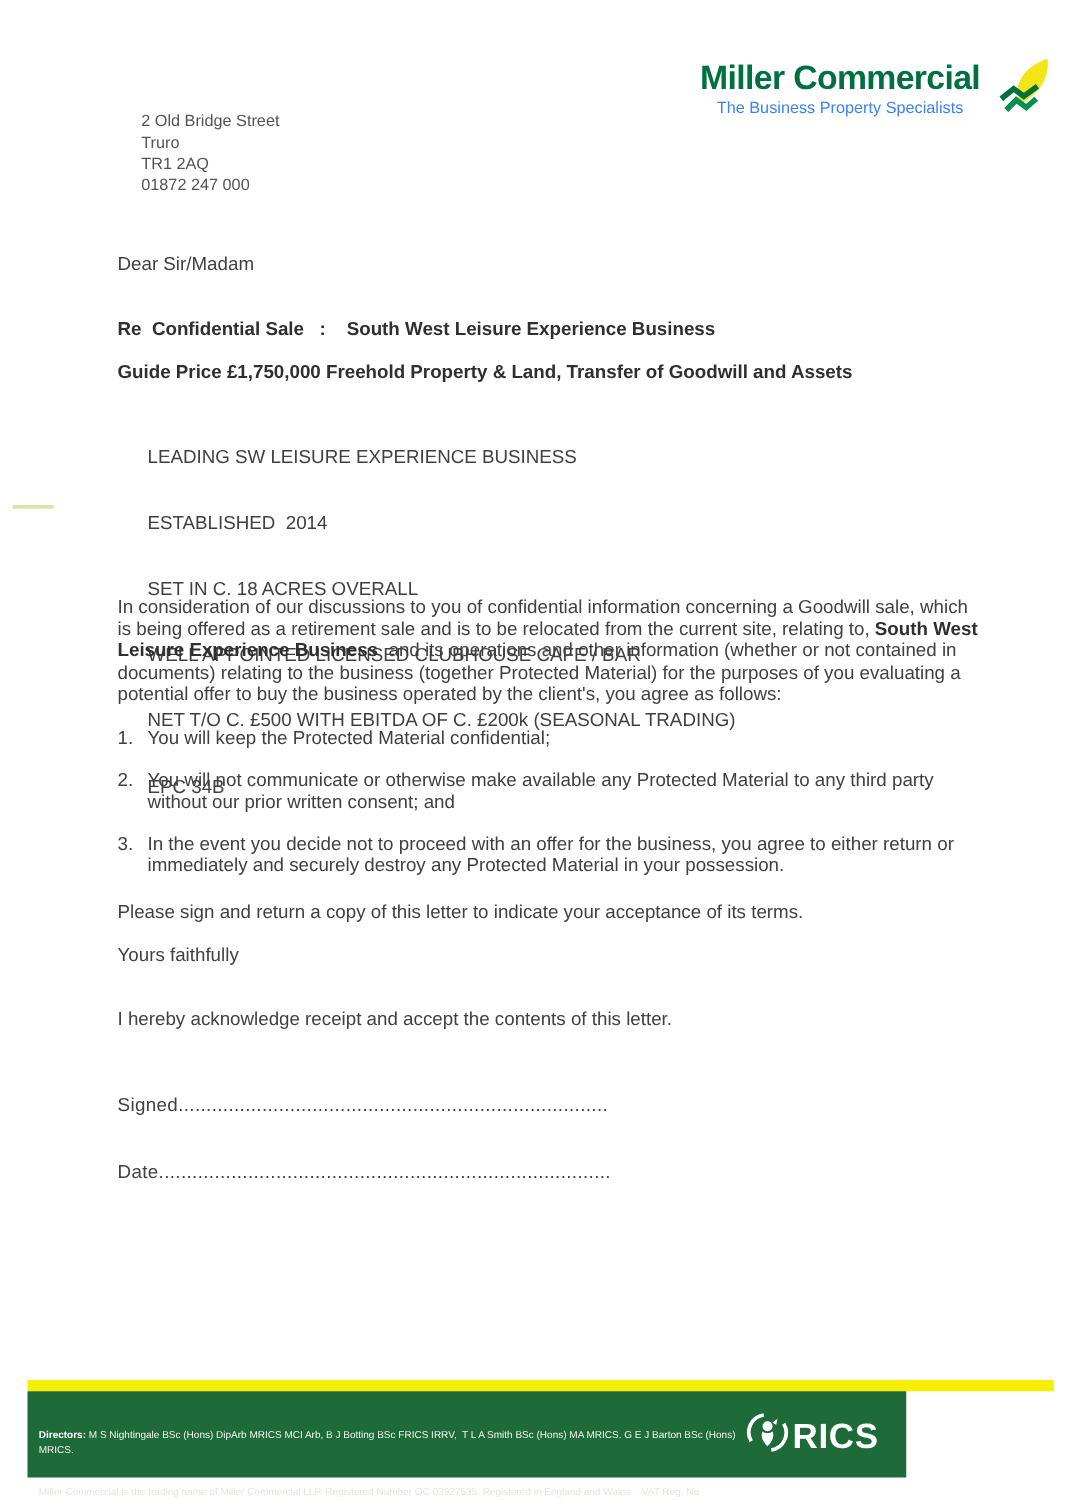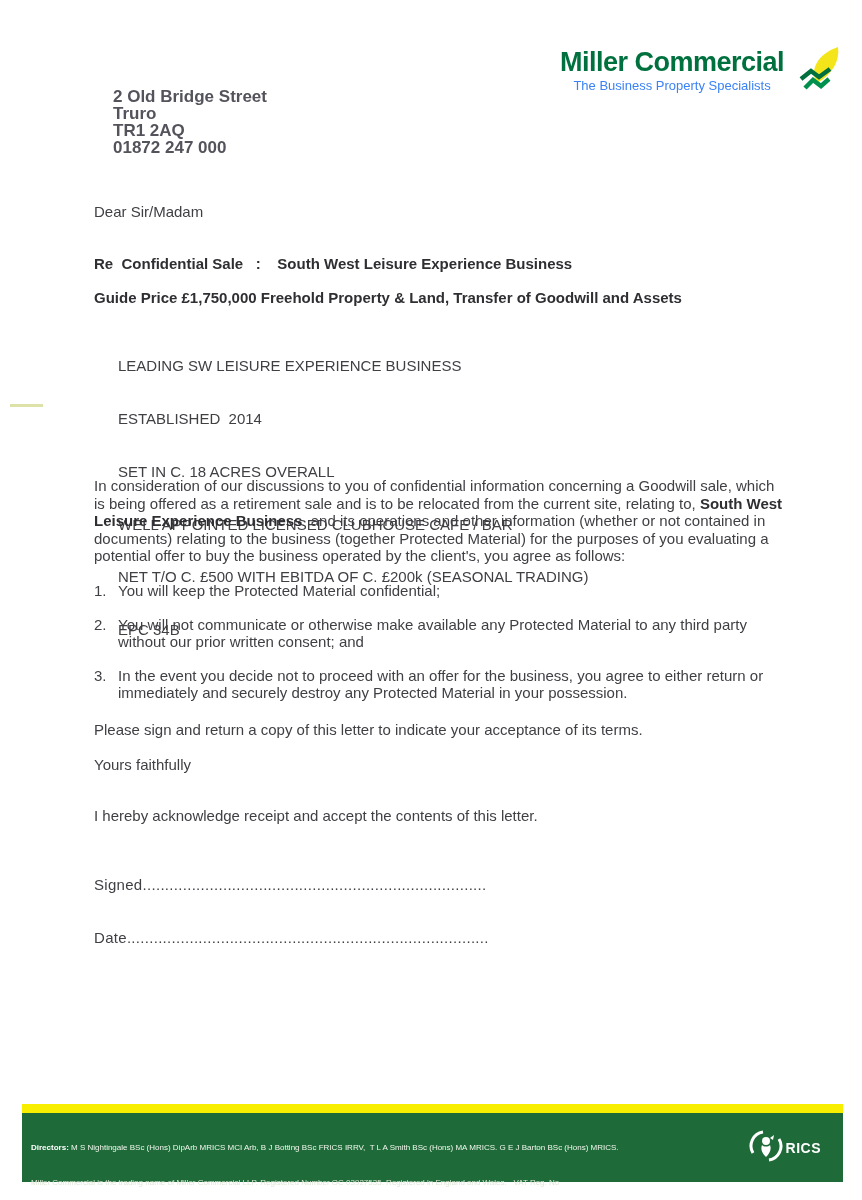--- a/index.html
+++ b/index.html
@@ -11,21 +11,21 @@
   }
   
   .brand{ position:absolute; top:40px; left:560px; display:flex; align-items:center; }
   .brand-text{ text-align:center; }
   .brand-name{
     font-size:27px; font-weight:700; color:#00713e; letter-spacing:-0.5px;
     white-space:nowrap; line-height:28px;
   }
   .brand-tagline{ font-size:13px; color:#3b82f6; white-space:nowrap; margin-top:2px; }
   .brand-mark{ margin-left:14px; margin-top:6px; }
-  .address{ position:absolute; top:88px; left:113px; font-size:17px; line-height:17px; color:#53535c;font-weight:bold; }
+  .address{ position:absolute; top:88px; left:113px; font-size:13px; line-height:17px; color:#53535c; }
   
   .fold-mark{ position:absolute; left:10px; top:404px; width:33px; height:3px; background:#dde3a8; }
   
   .blk{ position:absolute; left:94px; font-size:15px; line-height:17.5px; color:#3f3f44; }
   .pre{ white-space:pre-wrap; }
   .bold{ font-weight:700; color:#2f2f33; }
   .salutation{ top:203px; }
   .subject{ top:255px; font-weight:700; color:#2f2f33; }
   .guide{ top:289px; font-weight:700; color:#2f2f33; }
   .highlights{ top:322px; left:118px; line-height:17.6px; }
@@ -34,28 +34,28 @@
   .term{ display:flex; margin-bottom:16px; }
   .term .num{ width:24px; flex:0 0 24px; }
   .sign-request{ top:721px; width:692px; }
   .valediction{ top:756px; }
   .acknowledgement{ top:807px; width:692px; }
   .signed-line{ top:876px; letter-spacing:0.3px; }
   .date-line{ top:929px; letter-spacing:0.3px; }
   
   .bar-yellow{ position:absolute; left:22px; top:1104px; width:821px; height:9px; background:#f8ee00; }
   .bar-green{
-    position:absolute; left:22px; top:1113px; width:821px; height:69px; background:#1e6b39;
+    position:absolute; left:22px; top:1113px; width:703px; height:69px; background:#1e6b39;
     display:flex; justify-content:space-between; align-items:flex-start;
   }
   .foot-text{ padding:6px 0 0 9px; font-size:8px; line-height:11.5px; color:#dfe8d8; white-space:pre-wrap; }
   .foot-line1{ color:#f2f7ee; }
   .foot-label{ font-weight:700; color:#ffffff; }
   .rics{ display:flex; align-items:center; margin:16px 22px 0 0; }
-  .rics-word{ color:#ffffff; font-weight:700; font-size:14px; letter-spacing:0.5px; margin-left:3px; }
+  .rics-word{ color:#ffffff; font-weight:700; font-size:28px; letter-spacing:0.5px; margin-left:3px; }
 </style>
 </head>
 <body>
 
 <div class="page">
 
   <div class="brand">
     <div class="brand-text">
       <div class="brand-name">Miller Commercial</div>
       <div class="brand-tagline">The Business Property Specialists</div>

